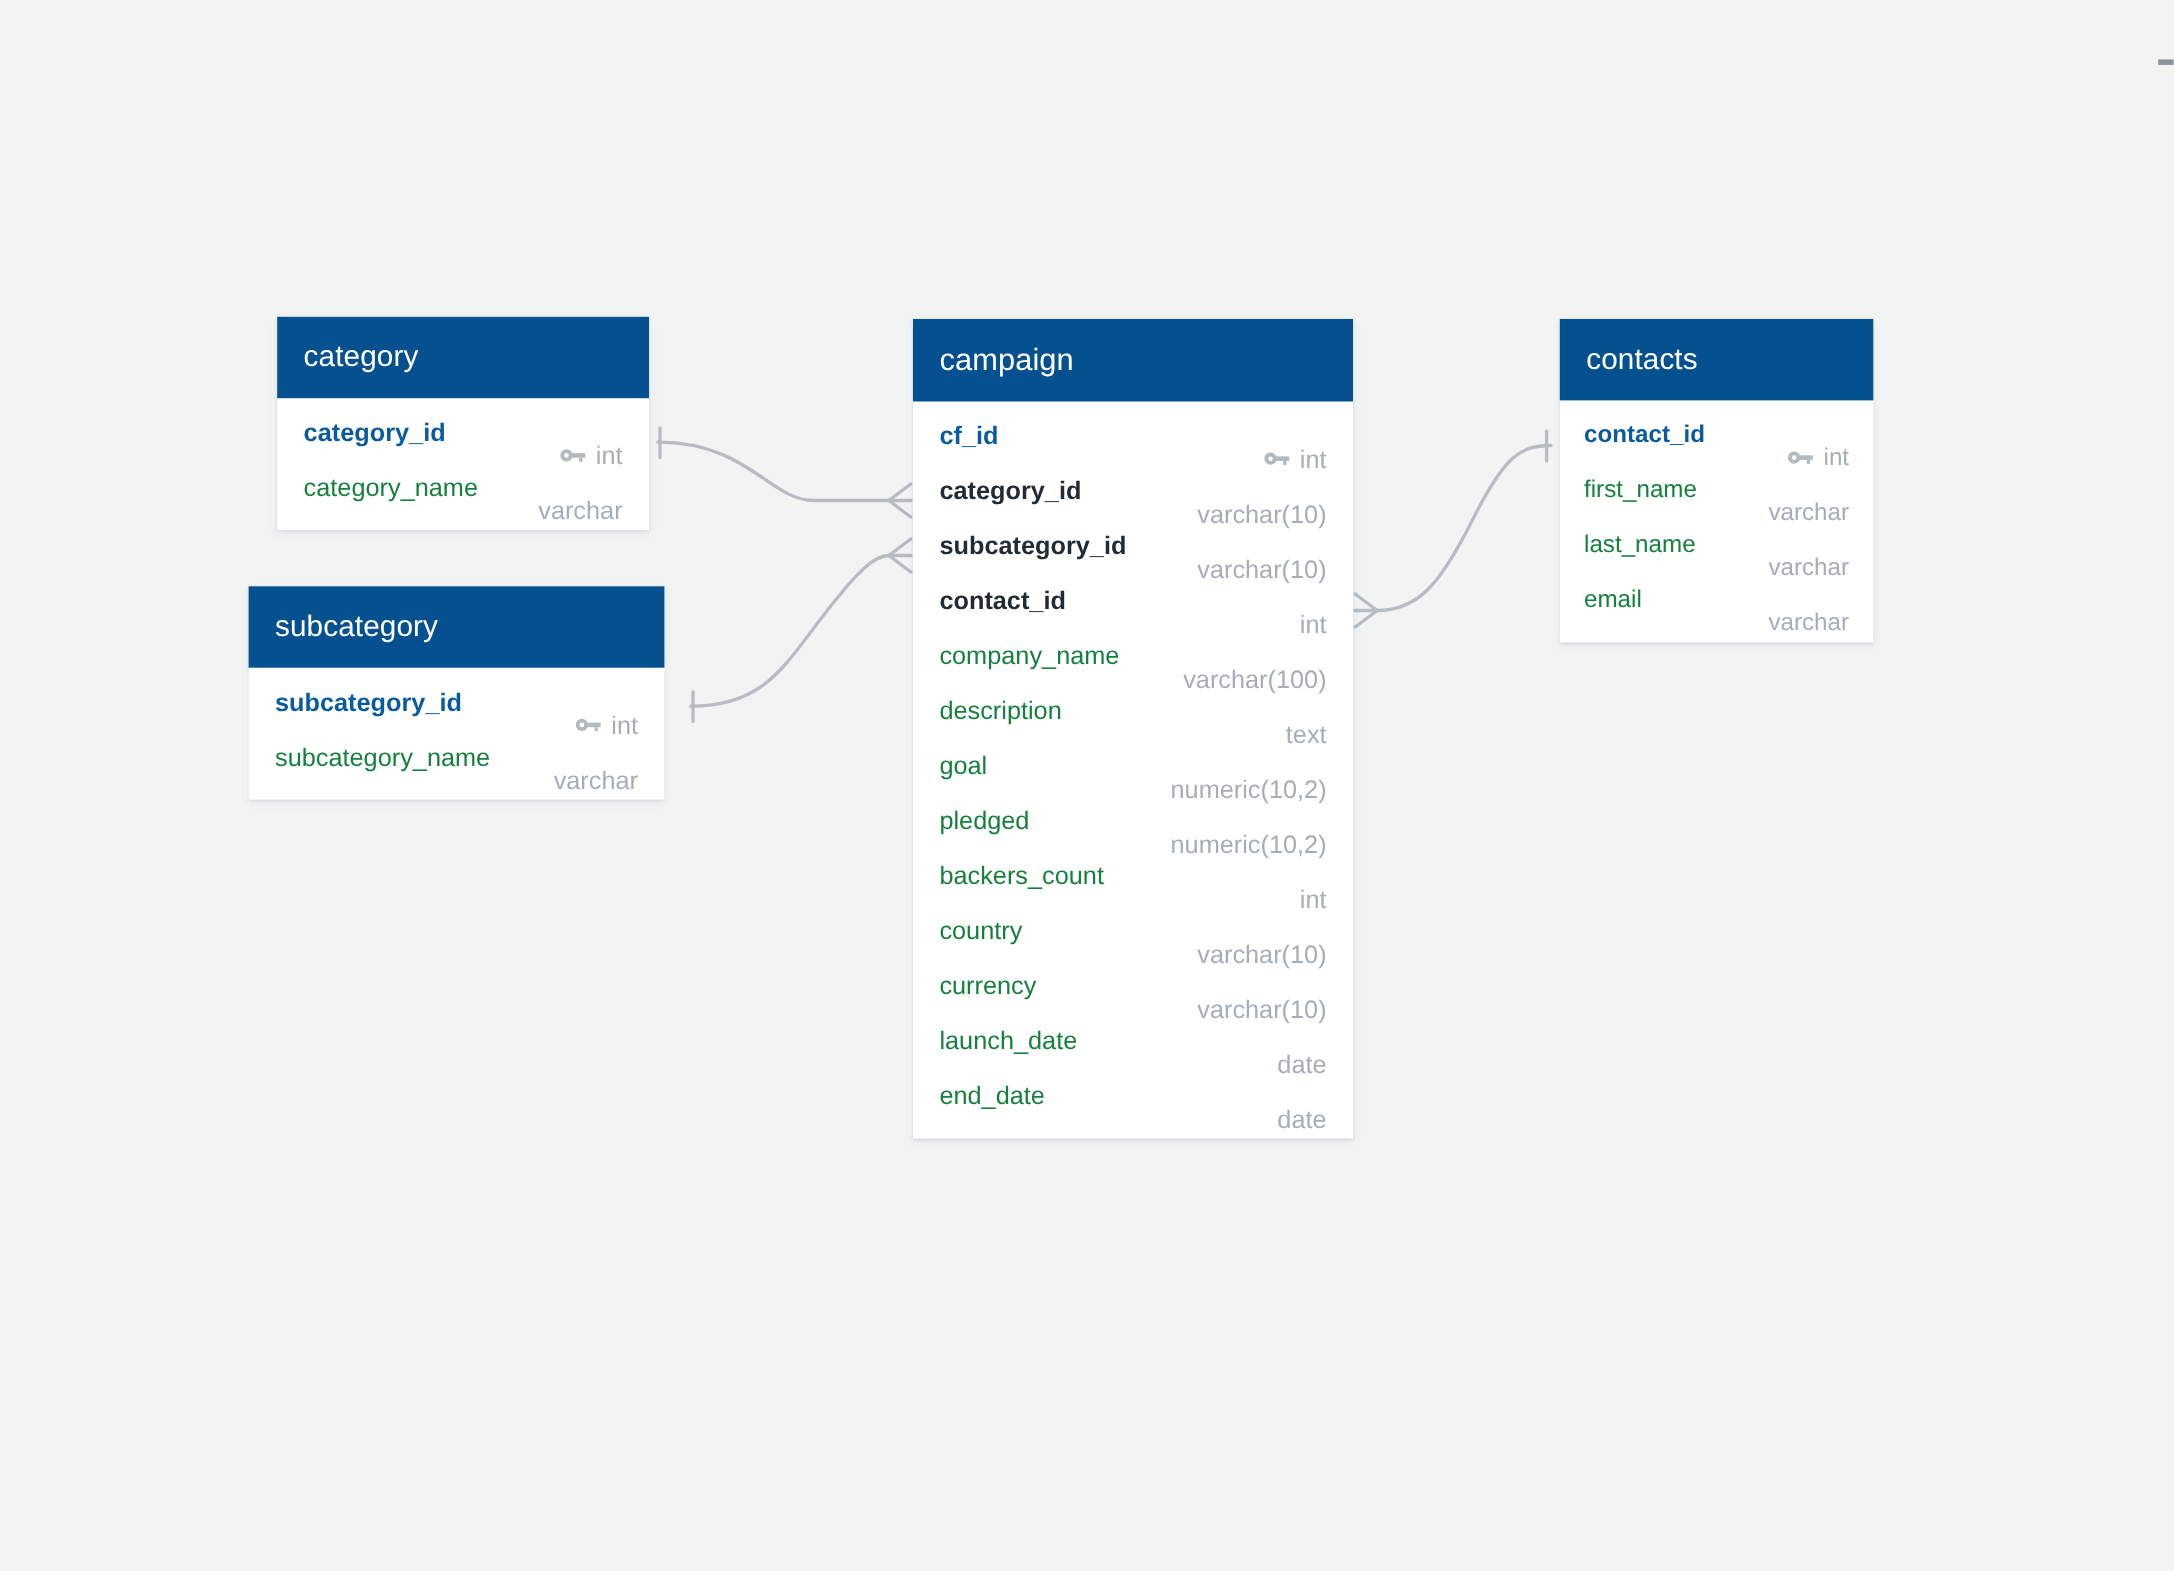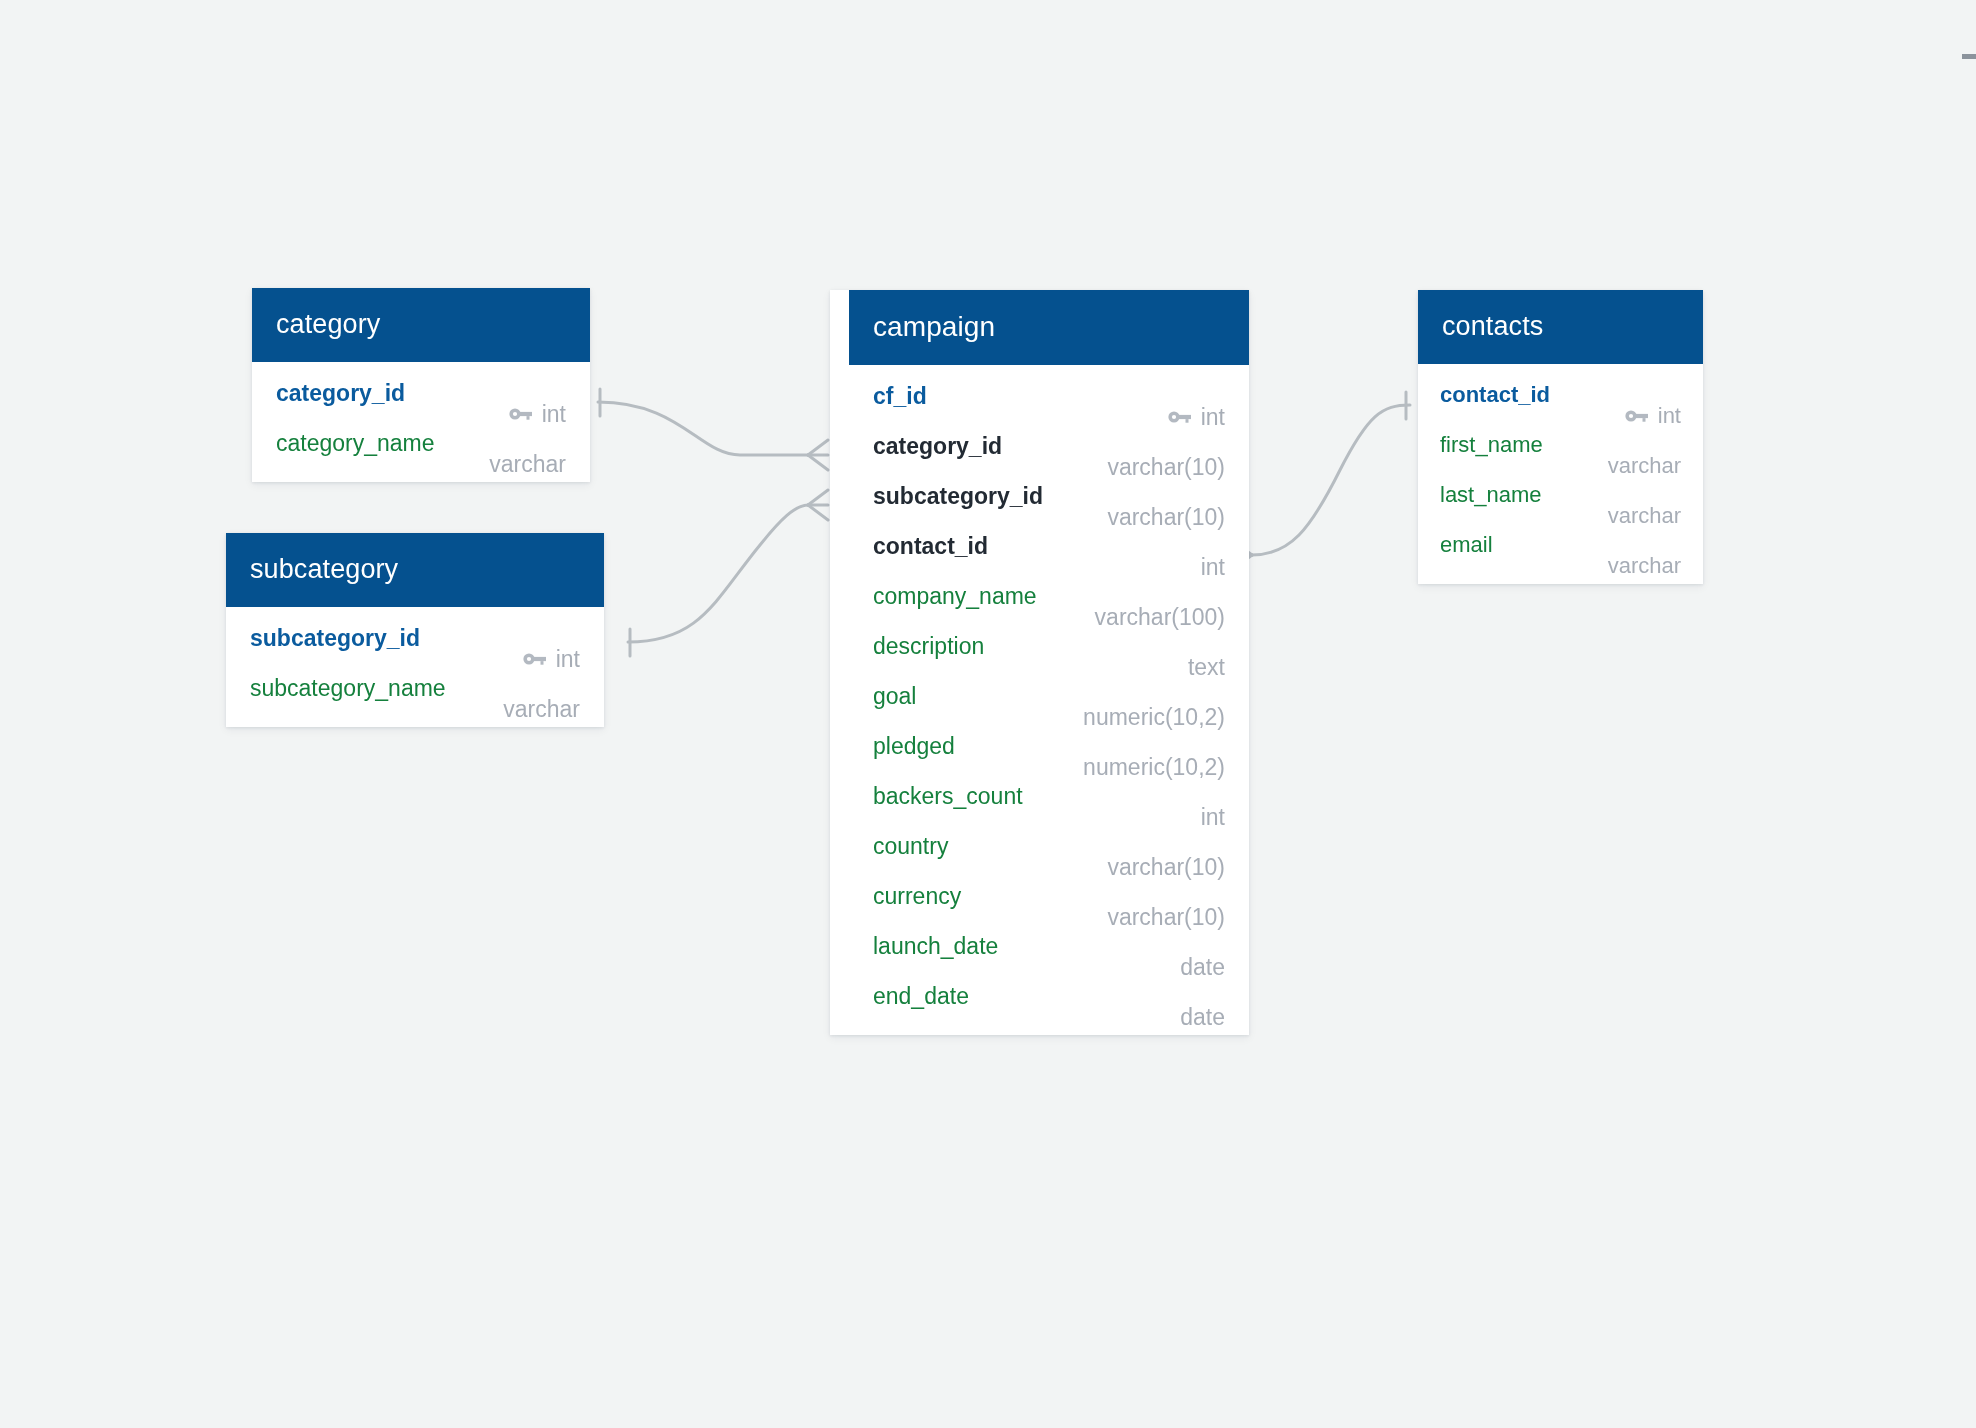--- a/index.html
+++ b/index.html
@@ -106,21 +106,21 @@
   .key-icon {
     display: inline-block;
     width: 24px;
     height: 16px;
     flex: none;
   }
 
   
   #entity-category     { left: 252px;  top: 288px;  width: 338px; }
   #entity-subcategory  { left: 226px;  top: 533px;  width: 378px; }
-  #entity-campaign     { left: 830px;  top: 290px;  width: 400px; padding-left: 19px; }
+  #entity-campaign     { left: 830px;  top: 290px;  width: 400px; }
   #entity-contacts     { left: 1418px; top: 290px;  width: 285px; }
 
   #entity-campaign .entity-header { font-size: 28px; }
   #entity-campaign .field-row     { height: 50px; }
 
   #entity-contacts .field-row     { padding: 0 22px 0 22px; }
   #entity-contacts .field-name,
   #entity-contacts .field-type    { font-size: 22px; }
 
   

